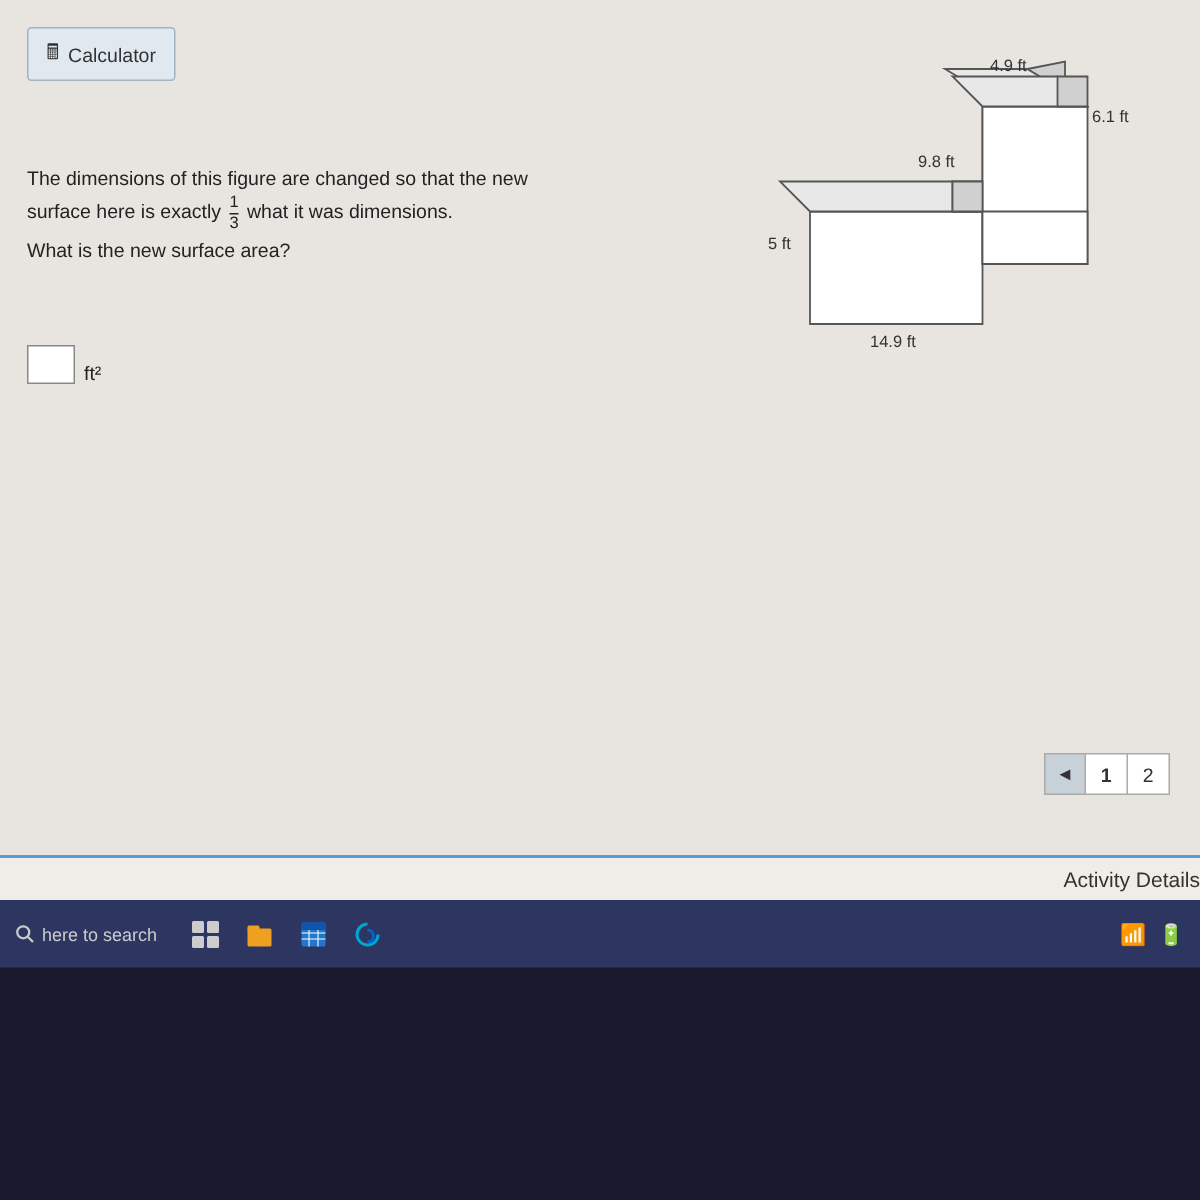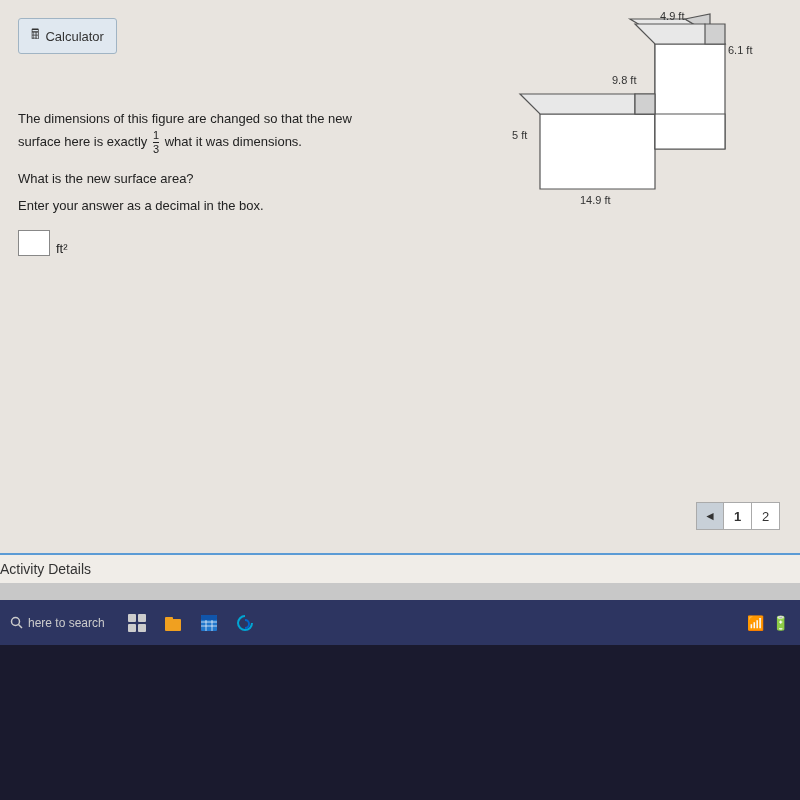--- a/index.html
+++ b/index.html
@@ -63,21 +63,21 @@
     }
     .fraction .num {
       border-bottom: 1px solid #222;
       padding-bottom: 1px;
       line-height: 1.1;
     }
     .fraction .den {
       line-height: 1.1;
     }
     .sub-question {
-      margin-top: 16px;
+      margin-top: 4px;
       font-size: 13px;
       color: #222;
     }
     .instruction {
       margin-top: 12px;
       font-size: 13px;
       color: #222;
     }
 
     
@@ -99,21 +99,21 @@
       text-align: center;
     }
     .unit-text {
       font-size: 13px;
       color: #222;
     }
 
     
     .figure-container {
       position: absolute;
-      top: 4px;
+      top: 31px;
       right: 30px;
       width: 280px;
       height: 230px;
     }
     .figure-svg {
       width: 100%;
       height: 100%;
     }
 
     
@@ -156,23 +156,23 @@
     }
 
     
     .activity-bar {
       width: 800px;
       height: 30px;
       background: #f0ede8;
       border-top: 2px solid #5b9bd5;
       display: flex;
       align-items: center;
-      justify-content: flex-start;
-      position: absolute;
-      top: 553px;
+      justify-content: flex-end;
+      position: absolute;
+      top: 570px;
     }
     .activity-text {
       font-size: 14px;
       color: #333;
       font-weight: 500;
     }
 
     
     .taskbar {
       position: absolute;
@@ -242,23 +242,20 @@
   <div class="question-area">
     <div class="question-text">
       <span>The dimensions of this figure are changed so that the new</span><br>
       <span>surface here is exactly </span><span class="fraction">
           <span class="num">1</span>
           <span class="den">3</span>
         </span><span> what it was dimensions.</span>
     </div>
     <div class="sub-question">
       <span>What is the new surface area?</span>
-    </div>
-    <div class="instruction">
-      <span>Enter your answer as a decimal in the box.</span>
     </div>
   </div>
 
   <div class="answer-area">
     <input type="text" class="answer-box" value="" style="">
     <span class="unit-text">ft²</span>
   </div>
 
   <div class="figure-container">
     <svg class="figure-svg" viewBox="0 0 280 230">

